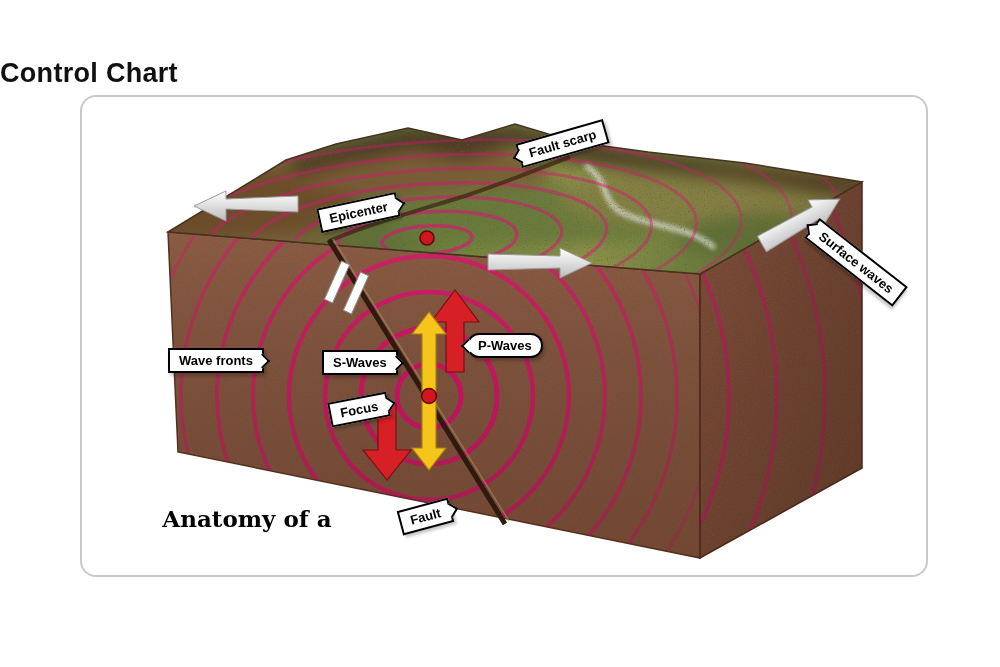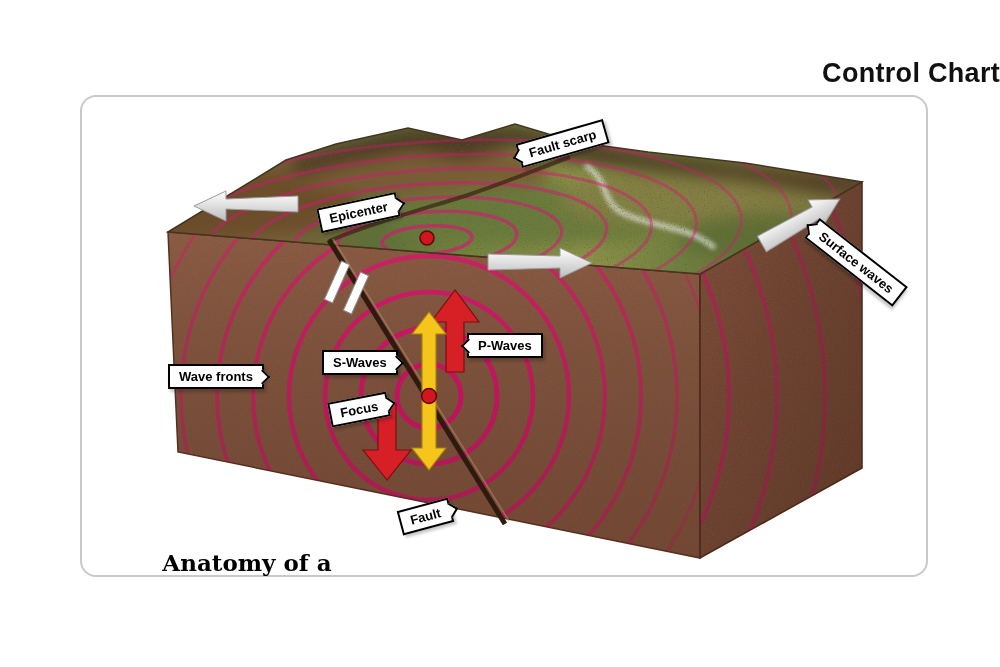--- a/index.html
+++ b/index.html
@@ -1,39 +1,39 @@
 <!DOCTYPE html>
 <html><head>
 <meta charset="utf-8">
 <style>
   * { margin:0; padding:0; box-sizing:border-box; }
   html,body { width:1000px; height:667px; background:#ffffff; font-family:"Liberation Sans",sans-serif; }
   .stage { position:relative; width:1000px; height:667px; overflow:hidden; background:#fff; }
-  .title { position:absolute; top:58px; left:0; width:1000px; text-align:right;
+  .title { position:absolute; top:58px; left:0; width:1000px; text-align:left;
            font-size:27px; font-weight:bold; color:#111; letter-spacing:.3px; }
   .panel { position:absolute; left:80px; top:95px; width:848px; height:482px;
            border:2px solid #c9c9c9; border-radius:16px; background:#fff; }
   svg.diagram { position:absolute; left:0; top:0; }
   .label { position:absolute; background:#fff; border:2px solid #000; color:#000;
            font-weight:bold; font-size:13px; padding:3px 9px; white-space:nowrap;
            box-shadow:2px 3px 3px rgba(0,0,0,.22); transform-origin:center; z-index:5; }
   .point-right::after { content:''; position:absolute; right:-6.5px; top:50%; width:9px; height:9px;
            background:#fff; border-top:2px solid #000; border-right:2px solid #000;
            transform:translateY(-50%) rotate(45deg); }
   .point-left::before { content:''; position:absolute; left:-6.5px; top:50%; width:9px; height:9px;
            background:#fff; border-bottom:2px solid #000; border-left:2px solid #000;
            transform:translateY(-50%) rotate(45deg); }
   .rot-m16 { transform:rotate(-16deg); }
   .rot-m12 { transform:rotate(-12deg); }
   .rot-m11 { transform:rotate(-11deg); }
   .rot-m15 { transform:rotate(-15deg); }
   .rot-38  { transform:rotate(38deg); }
   .caption { position:absolute; left:112px; top:505px; width:270px; text-align:center;
              font-family:"DejaVu Serif","Liberation Serif",serif; font-weight:bold;
-             font-size:23px; line-height:1.18; color:#000; z-index:5;margin-top:44px; }
+             font-size:23px; line-height:1.18; color:#000; z-index:5; }
 </style>
 </head>
 <body>
 
 <div class="stage">
 
   <div class="title">Control Chart</div>
 
   <div class="panel"></div>
 
@@ -170,22 +170,22 @@
     <polygon fill="#f6c51c" stroke="#a8820a" stroke-width="1.2" points="429,312 412,334 422,334 422,448 412,448 429,470 446,448 436,448 436,334 446,334"></polygon>
 
     <circle cx="427" cy="238" r="7" fill="#d2151e" stroke="#5a0909" stroke-width="1.5"></circle>
     <circle cx="429" cy="396" r="7.5" fill="#d2151e" stroke="#5a0909" stroke-width="1.5"></circle>
   </svg>
 
   <div class="label rot-m16 point-left" style="left:517px; top:131px;">Fault scarp</div>
   <div class="label rot-m12 point-right" style="left:318px; top:200px;">Epicenter</div>
   <div class="label rot-38 point-left" style="left:800px; top:250px;">Surface waves</div>
   <div class="label point-right" style="left:322px; top:350px;">S-Waves</div>
-  <div class="label point-left" style="left:467px; top:333px;">P-Waves</div>
-  <div class="label point-right" style="left:168px; top:364px;">Wave fronts</div>
+  <div class="label point-left" style="left:467px; top:333px;border-radius:12px;">P-Waves</div>
+  <div class="label point-right" style="left:168px; top:348px;">Wave fronts</div>
   <div class="label rot-m11 point-right" style="left:329px; top:397px;">Focus</div>
   <div class="label rot-m15 point-right" style="left:399px; top:504px;">Fault</div>
 
   <div class="caption">
     <div>Anatomy of a</div>
   </div>
 
 </div>
 
 </body></html>

